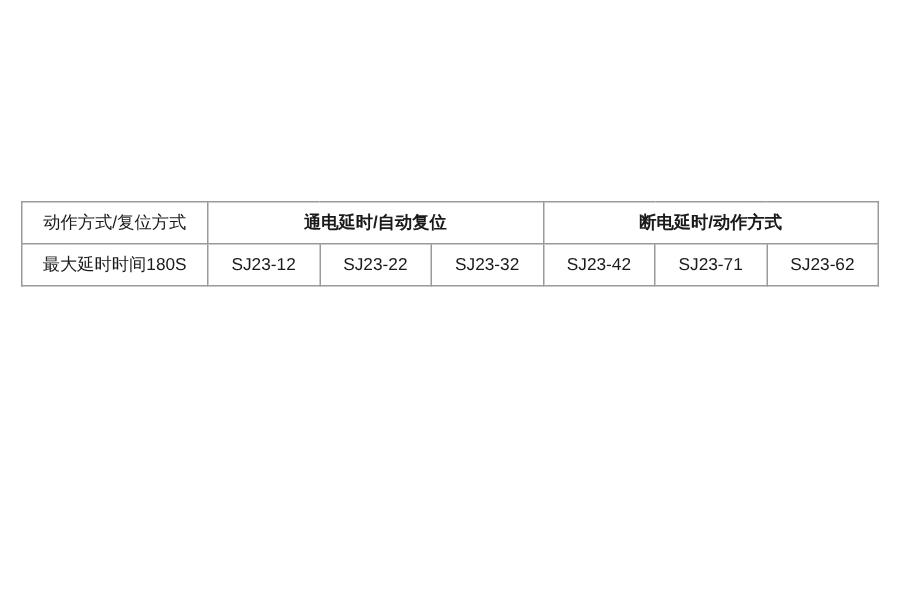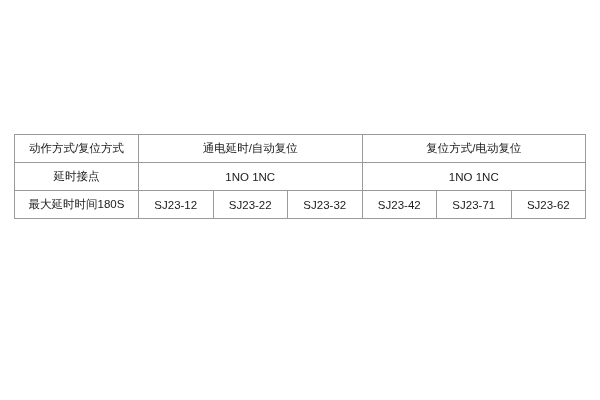--- a/index.html
+++ b/index.html
@@ -39,20 +39,21 @@
     color: #1a1a1a;
     padding: 0 2px;
     font-family: "Liberation Sans", sans-serif;
     white-space: nowrap;
   }
   td.head-label {
     font-size: 11.5px;
   }
   td.group-head {
     font-size: 11.5px;
+    font-weight: bold;
   }
   .col-label { width: 124px; }
   .col-cell { width: 74.5px; }
 </style>
 </head>
 <body>
 
 <div class="page">
   <div class="table-wrap">
     <table class="spec">
@@ -62,26 +63,21 @@
         <col class="col-cell">
         <col class="col-cell">
         <col class="col-cell">
         <col class="col-cell">
         <col class="col-cell">
       </colgroup>
       <tbody>
           <tr>
             <td class="head-label">动作方式/复位方式</td>
             <td colspan="3" class="group-head">通电延时/自动复位</td>
-            <td colspan="3" class="group-head">复位方式/电动复位</td>
-          </tr>
-          <tr>
-            <td class="head-label">延时接点</td>
-            <td colspan="3" class="group-head">1NO 1NC</td>
-            <td colspan="3" class="group-head">1NO 1NC</td>
+            <td colspan="3" class="group-head">断电延时/动作方式</td>
           </tr>
           <tr>
             <td class="head-label">最大延时时间180S</td>
             <td>SJ23-12</td>
             <td>SJ23-22</td>
             <td>SJ23-32</td>
             <td>SJ23-42</td>
             <td>SJ23-71</td>
             <td>SJ23-62</td>
           </tr>

